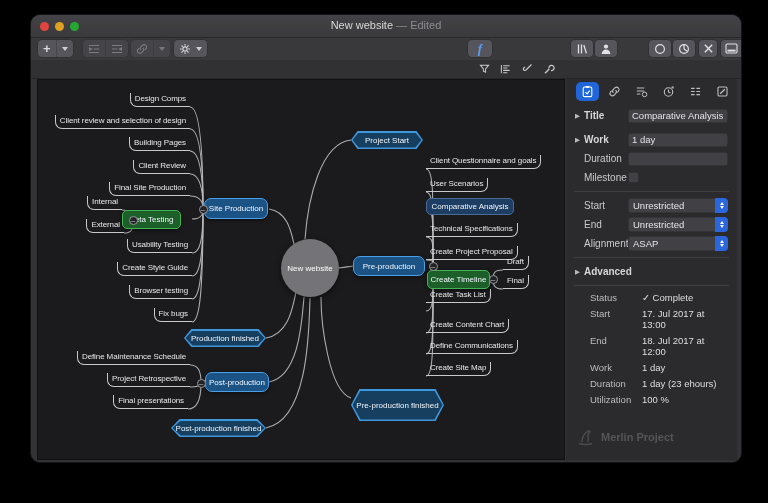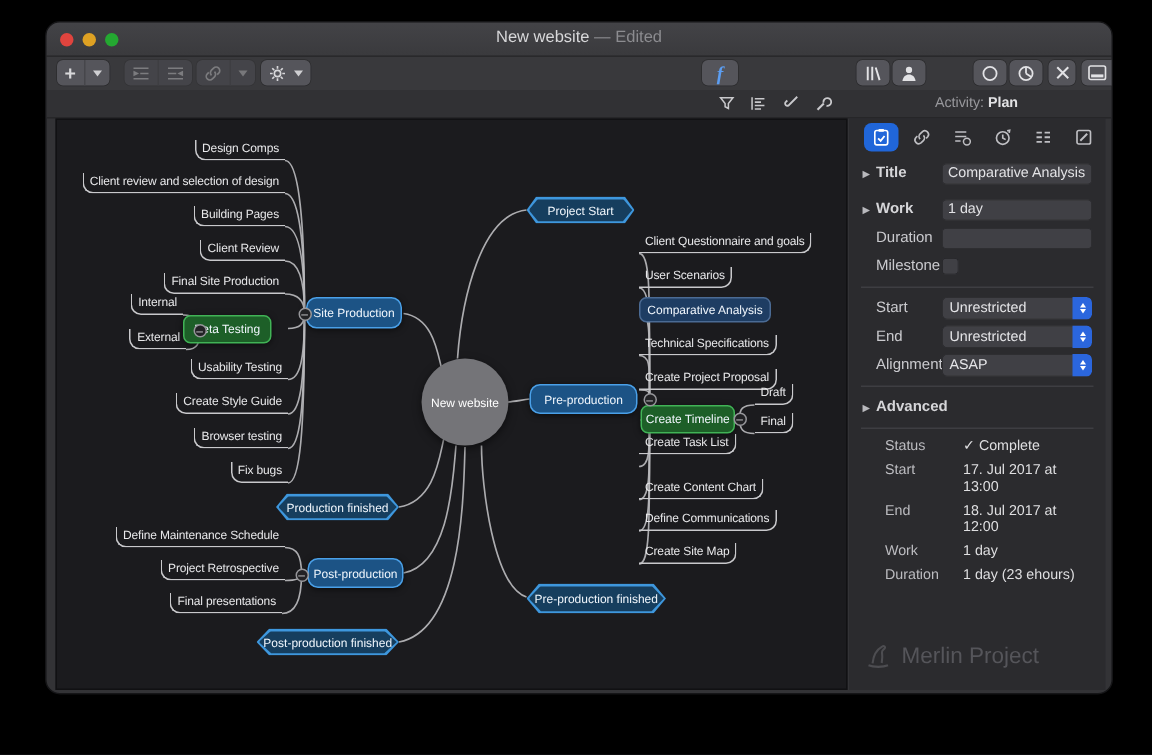--- a/index.html
+++ b/index.html
@@ -66,21 +66,21 @@
     padding-left:5px;box-shadow:inset 0 0 0 .5px #28282b;overflow:hidden}
   .cap{position:absolute;right:0;top:0;width:13px;height:15px;background:#2b66dd;border-radius:0 3.5px 3.5px 0;
     display:flex;flex-direction:column;align-items:center;justify-content:center;gap:1.5px}
   .cap .up{width:0;height:0;border-left:2.8px solid transparent;border-right:2.8px solid transparent;border-bottom:3.2px solid #fff}
   .cap .dn{width:0;height:0;border-left:2.8px solid transparent;border-right:2.8px solid transparent;border-top:3.2px solid #fff}
   .checkbox{width:11px;height:11px;background:#404045;border-radius:2.5px;box-shadow:inset 0 0 0 .5px #232326}
   .ihr{border:none;border-top:1px solid #3e3e42;margin:6px 8px}
   .xrow{display:flex;padding:0 9px 0 24px;margin:5px 0;font-size:9.5px;line-height:11px}
   .xlabel{width:52px;flex:none;color:#bcbcc0}
   .xvalue{color:#dfdfe1}
-  .branding{position:absolute;left:10px;bottom:14px;display:flex;align-items:center;gap:6px;color:#55555a;font-weight:normal;font-size:15px}
+  .branding{position:absolute;left:10px;bottom:14px;display:flex;align-items:center;gap:6px;color:#55555a;font-weight:bold;font-size:11px}
 </style>
 </head>
 <body>
 
 <div class="window">
 
   <div class="titlebar">
     <div class="lights">
       <span class="light r"></span>
       <span class="light y"></span>
@@ -202,23 +202,20 @@
       <svg width="11" height="12" viewBox="0 0 12 12">
           <path d="M1.5 1.5v9M3.5 2.5h7M3.5 5h4.5M3.5 7.5h7M3.5 10h4.5" stroke="#c9c9cc" stroke-width="1.1"></path>
         </svg>
       <svg width="12" height="12" viewBox="0 0 12 12" fill="none">
           <path d="M10.5 1.5L6 6M6 6l-.9.9a1.5 1.5 0 1 1-2.1-2.1L3.9 4" stroke="#c9c9cc" stroke-width="1.2"></path>
         </svg>
       <svg width="12" height="12" viewBox="0 0 12 12" fill="none">
           <path d="M2 10.2L6.2 6" stroke="#c9c9cc" stroke-width="1.4"></path>
           <path d="M6 5.5a2.6 2.6 0 1 1 2 2" stroke="#c9c9cc" stroke-width="1.2"></path>
         </svg>
-    </div>
-    <div class="activity">
-      <span>Activity:</span> <b>Plan</b>
     </div>
   </div>
 
   <div class="content">
 
     <div class="canvas">
         <svg width="526" height="379" viewBox="0 0 526 379" class="wires">
           <path d="M313,60 C283,63 270,118 267,159" class="wire"></path>
           <path d="M231,129 C252,132 254,158 257,168" class="wire"></path>
           <path d="M315,186 C308,187 303,188 300,188" class="wire"></path>
@@ -292,21 +289,21 @@
           <div class="mile-out"></div>
           <div class="mile-in"></div>
           <span class="mile-label">Production finished</span>
         </div>
         <div class="node task" style="left: 167px; top: 292px; width: 64px; height: 20px;">Post-production</div>
         <div class="node milestone" style="left: 133px; top: 339px; width: 95px; height: 18px;">
           <div class="mile-out"></div>
           <div class="mile-in"></div>
           <span class="mile-label">Post-production finished</span>
         </div>
-        <div class="node milestone" style="left: 313px; top: 309px; width: 93px; height: 20px;">
+        <div class="node milestone" style="left: 313px; top: 309px; width: 93px; height: 32px;">
           <div class="mile-out"></div>
           <div class="mile-in"></div>
           <span class="mile-label">Pre-production finished</span>
         </div>
         <div class="minus" style="left: 160.5px; top: 124.5px;">–</div>
         <div class="minus" style="left: 90.5px; top: 135.5px;">–</div>
         <div class="minus" style="left: 390.5px; top: 181.5px;">–</div>
         <div class="minus" style="left: 450.5px; top: 194.5px;">–</div>
         <div class="minus" style="left: 158.5px; top: 298.5px;">–</div>
         <div class="center-node" style="left: 243px; top: 159px; width: 58px; height: 58px;">New website</div>
@@ -422,20 +419,24 @@
             <span class="xvalue">18. Jul 2017 at 12:00</span>
           </div>
           <div class="xrow">
             <span class="xlabel">Work</span>
             <span class="xvalue">1 day</span>
           </div>
           <div class="xrow">
             <span class="xlabel">Duration</span>
             <span class="xvalue">1 day (23 ehours)</span>
           </div>
+          <div class="xrow">
+            <span class="xlabel">Utilization</span>
+            <span class="xvalue">100 %</span>
+          </div>
         </div>
 
       <div class="branding">
         <svg width="19" height="18" viewBox="0 0 18 18" fill="none">
             <path d="M2.5 15.5c3.2 1.4 9.8 1.4 13 0M5.2 14.2c.4-4.2 2-8.7 6.6-11.3 1-.6 2.3.5 1.4 1.4-1 1.1-1.9 1.5-1.7 2.6.2 1.2.3 4.3-.2 7.1" stroke="#4d4d51" stroke-width="1.4"></path>
           </svg>
         <span>Merlin Project</span>
       </div>
     </div>
   </div>

